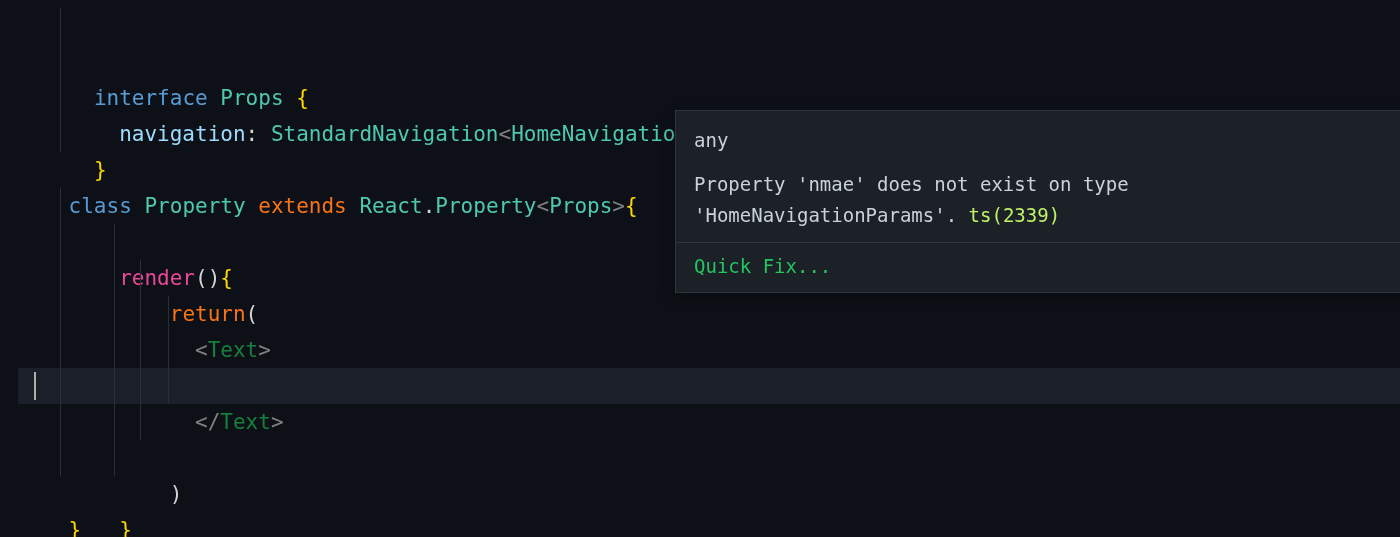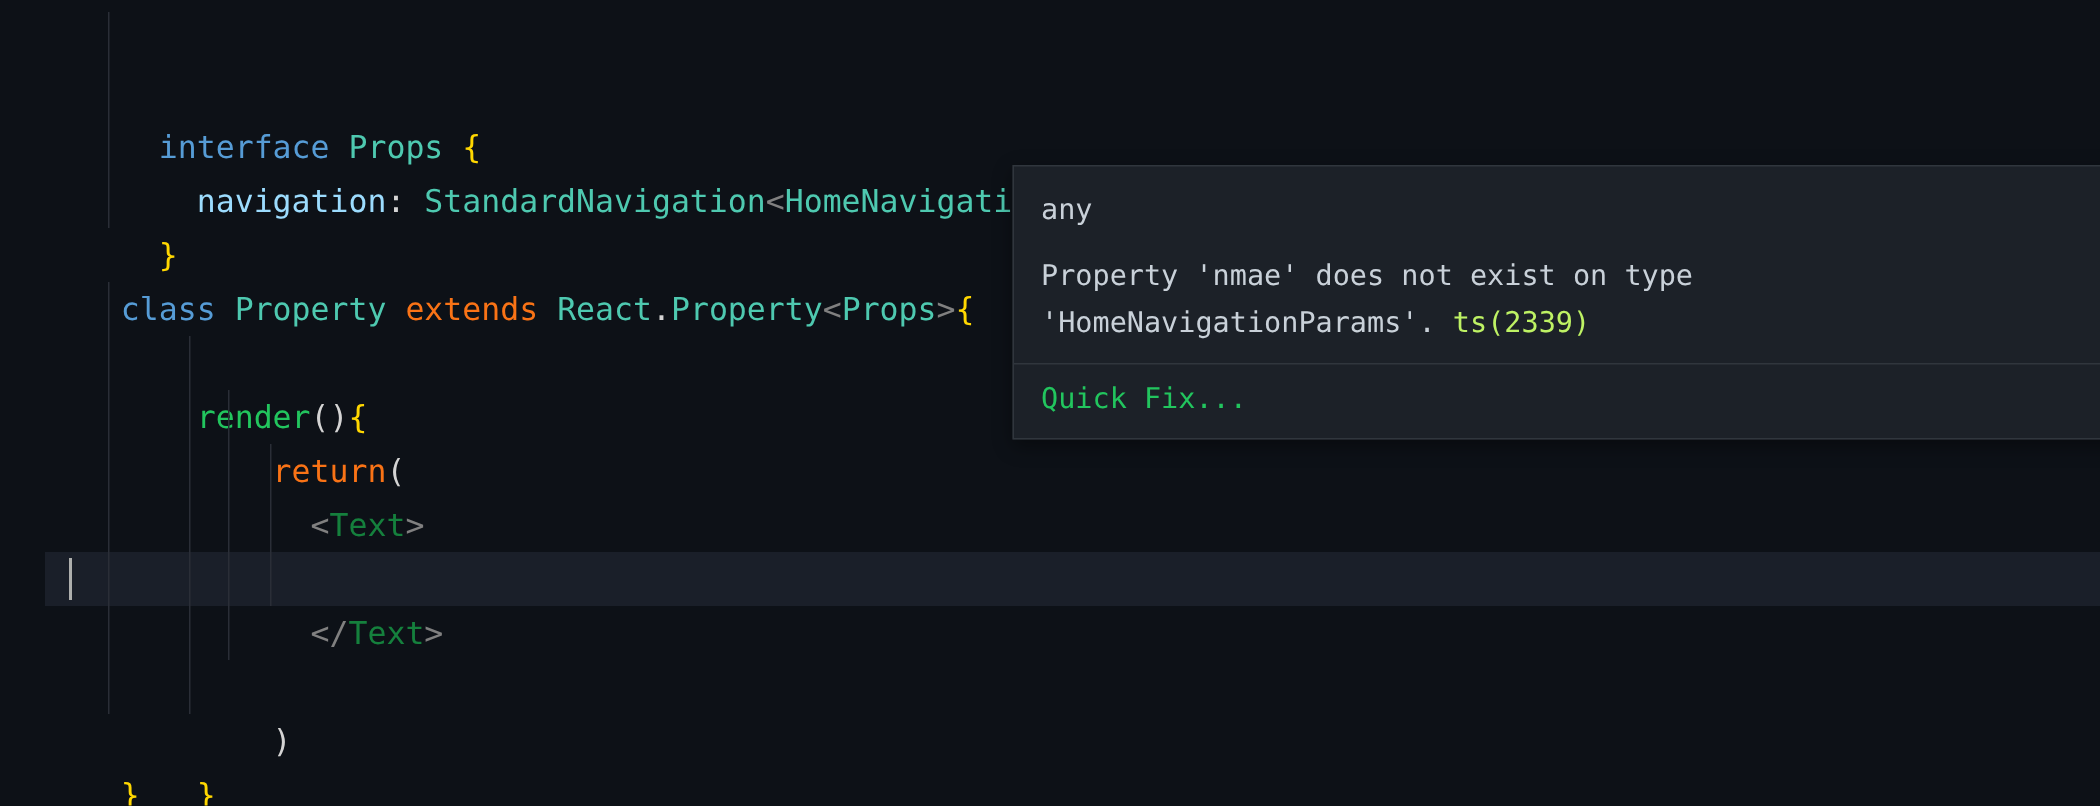--- a/index.html
+++ b/index.html
@@ -10,21 +10,20 @@
     color: #d4d4d4;
     width: 1400px;
     height: 537px;
     overflow: hidden;
     position: relative;
   }
   .editor {
     padding: 8px 0 0 18px;
     line-height: 36px;
     position: relative;
-    margin-left: 12px;
   }
   .line {
     white-space: pre;
     position: relative;
     height: 36px;
   }
   .guide {
     position: absolute;
     top: 0;
     bottom: 0;
@@ -36,21 +35,21 @@
   .g3 { left: 122px; }
   .g4 { left: 150px; }
 
   .current-line {
     background: #1a1f29;
   }
 
   .kw-blue { color: #569cd6; }
   .kw-red2 { color: #f97316; }
   .type-teal { color: #4ec9b0; }
-  .fn-yellow { color: #22c55e; }
+  .fn-yellow { color: #ec4899; }
   .ident { color: #d4d4d4; }
   .prop { color: #9cdcfe; }
   .punct { color: #d4d4d4; }
   .brace { color: #ffd700; }
   .angle { color: #808080; }
   .tag { color: #15803d; }
   .jsxbrace { color: #d4d4d4; }
   .this { color: #569cd6; }
 
   .error-underline {

